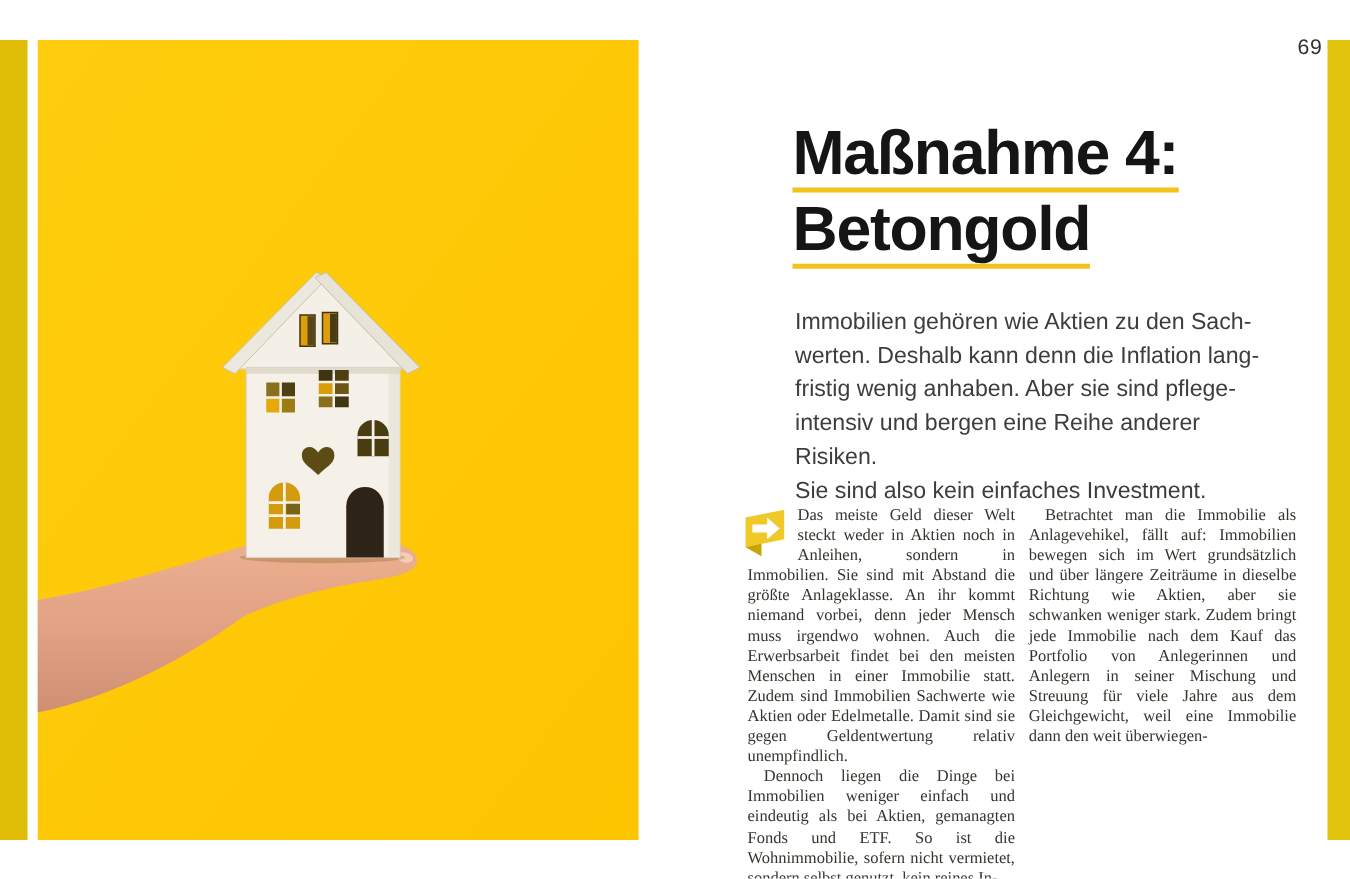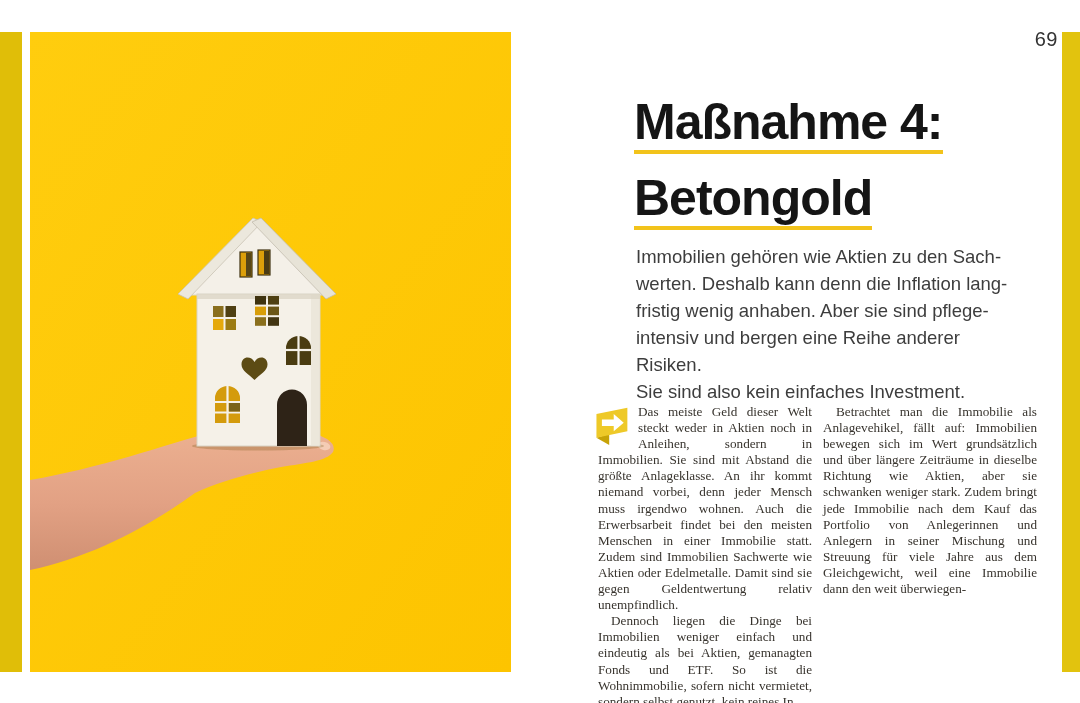--- a/index.html
+++ b/index.html
@@ -9,26 +9,26 @@
   
   .edge-strip{position:absolute;top:32px;height:640px;}
   .edge-strip.left{left:0;width:22px;background:#e0be08;}
   .edge-strip.right{left:1062px;width:18px;background:#e2c30e;}
 
   
   .photo{position:absolute;left:30px;top:32px;width:481px;height:640px;}
 
   
   .pagenum{position:absolute;top:28px;left:978px;width:80px;text-align:right;
-           font-size:20px;color:#333;letter-spacing:.5px;}
+           font-size:17px;color:#333;letter-spacing:.5px;}
 
   .title-block{position:absolute;left:634px;top:96px;}
   .title-line{display:inline-block;font-weight:700;font-size:50px;line-height:52px;
               letter-spacing:-1px;color:#151515;border-bottom:4px solid #f2c31b;
-              padding-bottom:2px;margin-bottom:18px;}
+              padding-bottom:2px;margin-bottom:3px;}
   .title-block .row{display:block;}
 
   .intro{position:absolute;left:636px;top:243px;width:392px;
          font-size:18.5px;line-height:27px;color:#3d3d3d;white-space:pre-line;}
 
   .body-cols{position:absolute;left:598px;top:404px;width:440px;display:flex;gap:11px;}
   .col{width:214px;}
   .col p{margin:0;text-align:justify;
          font-family:"Liberation Serif",serif;font-size:13.2px;line-height:16.1px;
          color:#37332d;}

